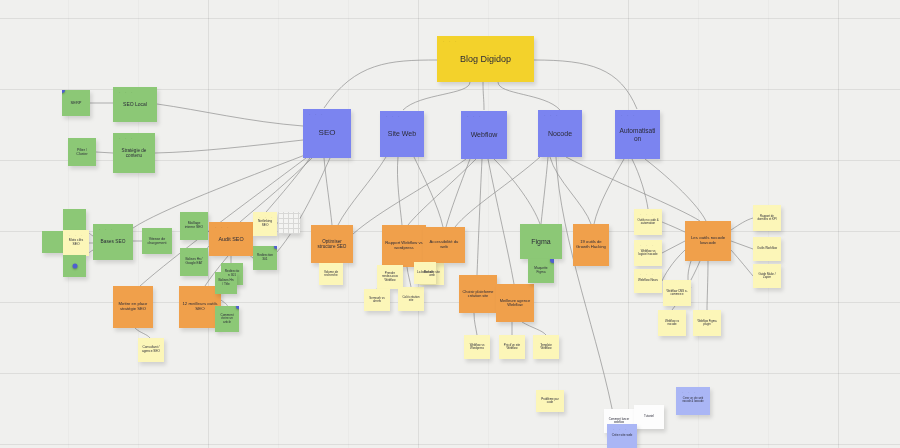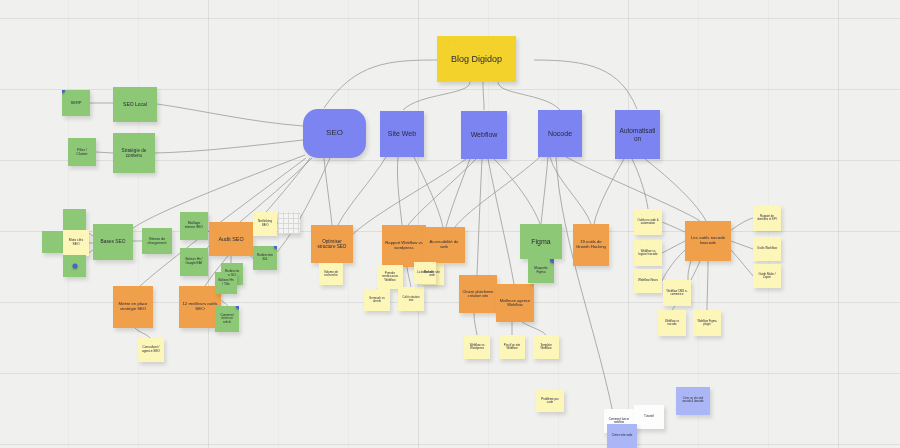--- a/index.html
+++ b/index.html
@@ -134,25 +134,25 @@
       <path d="M 691,261 C 688,270 686,282 691,288" fill="none" stroke="#8b8b8b" stroke-width="0.8" stroke-opacity="0.85"></path>
       <path d="M 731,230 C 740,224 746,220 753,218" fill="none" stroke="#8b8b8b" stroke-width="0.8" stroke-opacity="0.85"></path>
       <path d="M 731,241 L 753,249" fill="none" stroke="#8b8b8b" stroke-width="0.8" stroke-opacity="0.85"></path>
       <path d="M 731,250 C 740,260 748,270 753,276" fill="none" stroke="#8b8b8b" stroke-width="0.8" stroke-opacity="0.85"></path>
       <path d="M 700,261 C 692,280 680,300 672,310" fill="none" stroke="#8b8b8b" stroke-width="0.8" stroke-opacity="0.85"></path>
       <path d="M 708,261 C 708,280 707,300 707,310" fill="none" stroke="#8b8b8b" stroke-width="0.8" stroke-opacity="0.85"></path>
       <path d="M 620,424 C 630,420 638,415 641,405" fill="none" stroke="#8b8b8b" stroke-width="0.8" stroke-opacity="0.85"></path>
       <path d="M 612,424 C 612,420 614,416 616,409" fill="none" stroke="#8b8b8b" stroke-width="0.8" stroke-opacity="0.85"></path>
     </svg>
   <div id="node-layer">
-      <div class="node n-yellow-root" style="left: 437px; top: 36px; width: 79px; height: 46px; font-size: 9px;">
+      <div class="node n-yellow-root" style="left: 437px; top: 36px; width: 97px; height: 46px; font-size: 9px;">
         <span class="dots">· · ·</span>
         <span class="label">Blog Digidop</span>
       </div>
-      <div class="node n-blue" style="left: 303px; top: 109px; width: 63px; height: 49px; font-size: 8px; border-radius: 15px;">
+      <div class="node n-blue" style="left: 303px; top: 109px; width: 48px; height: 49px; font-size: 8px;">
         <span class="dots">· · ·</span>
         <span class="label">SEO</span>
       </div>
       <div class="node n-blue" style="left: 380px; top: 111px; width: 44px; height: 46px; font-size: 7px;">
         <span class="dots">· · ·</span>
         <span class="label">Site Web</span>
       </div>
       <div class="node n-blue" style="left: 461px; top: 111px; width: 46px; height: 48px; font-size: 7px;">
         <span class="dots">· · ·</span>
         <span class="label">Webflow</span>

